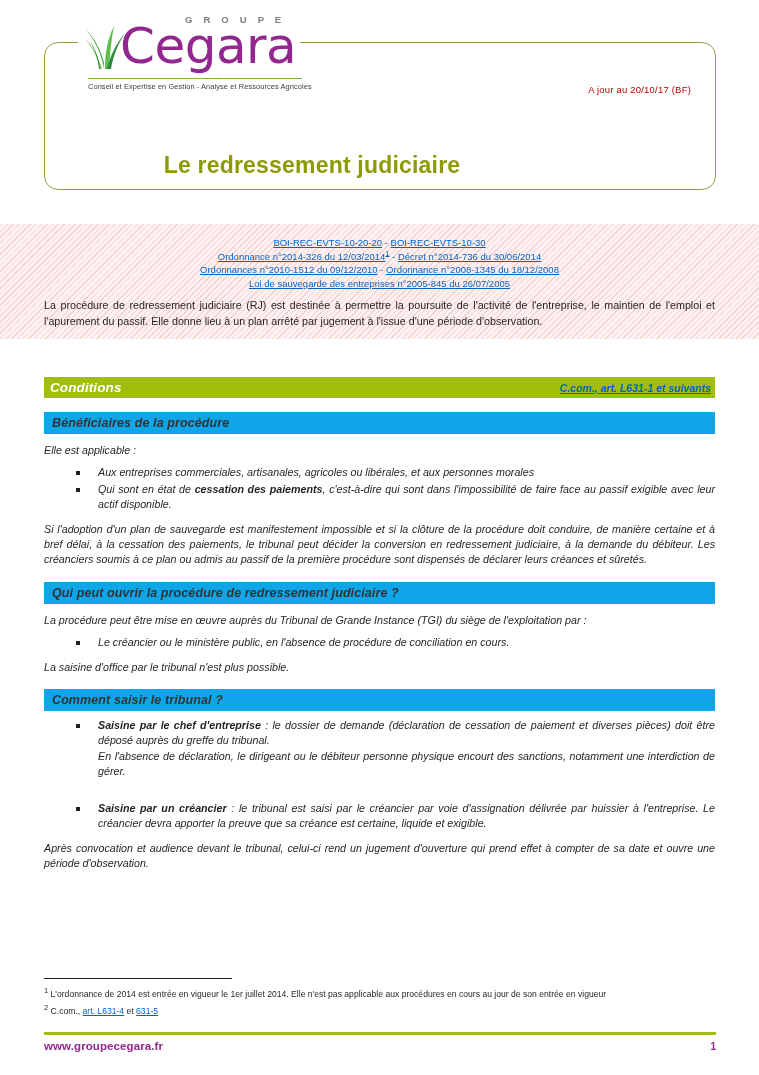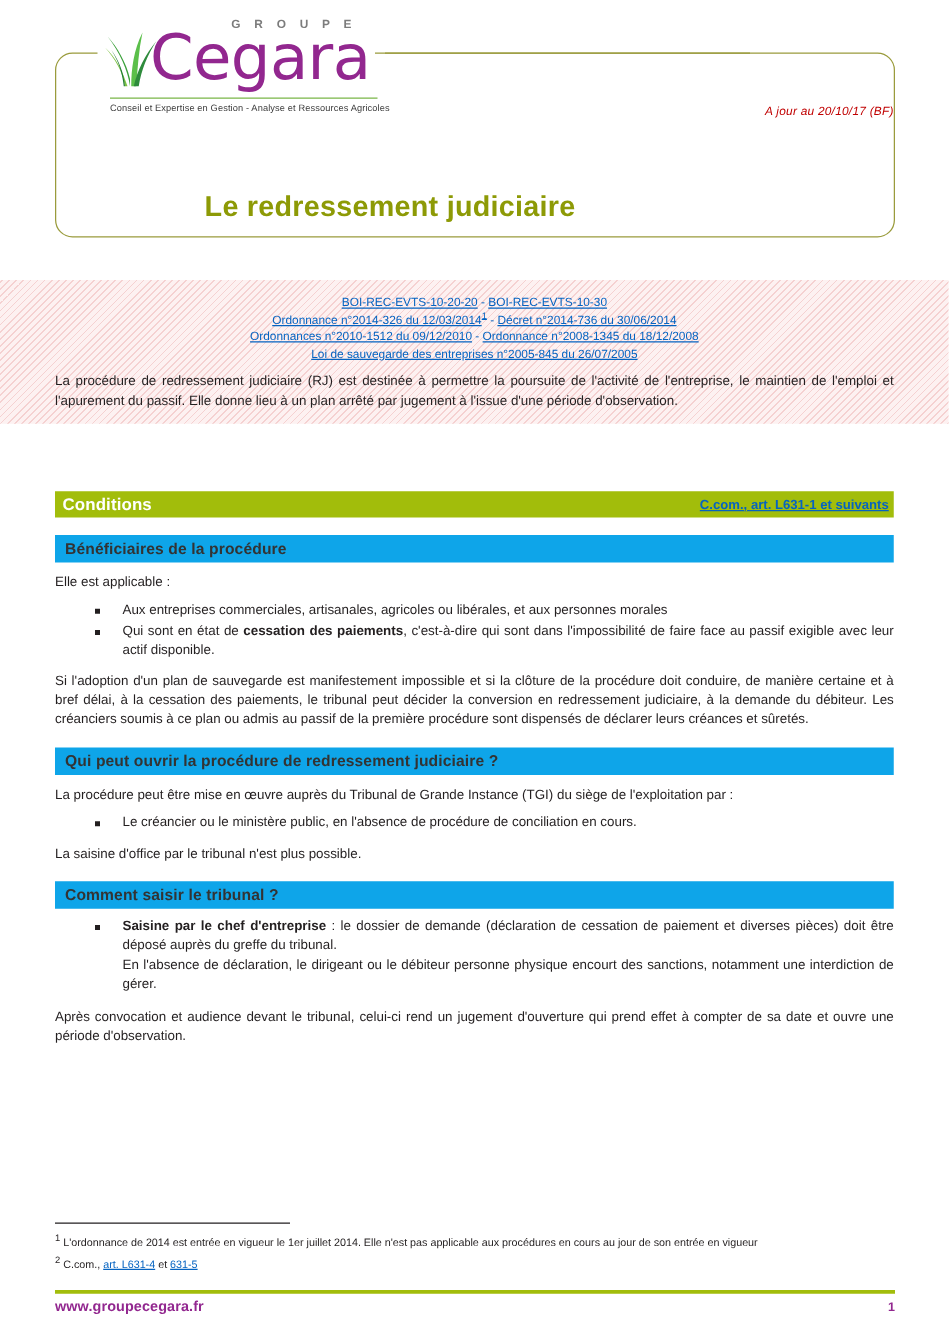--- a/index.html
+++ b/index.html
@@ -107,27 +107,26 @@
     position: absolute;
     right: 60px;
     top: 56px;
     font-size: 21px;
     color: #231f20;
     letter-spacing: 0.2px;
     text-align: right;
   }
   .fiche-sub {
     position: absolute;
-    right: 44px;
+    right: 68px;
     top: 84px;
     font-size: 9.5px;
     color: #c00000;
     text-align: right;
     letter-spacing: 0.2px;
-    font-style: italic;
   }
   .doc-title {
     position: absolute;
     left: 44px;
     top: 152px;
     width: 536px;
     text-align: center;
     font-size: 23px;
     font-weight: bold;
     color: #8d9a06;
@@ -162,21 +161,22 @@
   .refs-intro {
     margin-top: 8px;
     font-size: 10.7px;
     line-height: 15.5px;
     color: #231f20;
     text-align: justify;
   }
 
   
   .content {
-    padding: 16px 44px;
+    padding: 0 44px;
+    font-style: italic;
   }
   .section-bar {
     margin-top: 38px;
     background: #a2bd0b;
     height: 21px;
     display: flex;
     align-items: center;
     justify-content: space-between;
     padding: 0 4px 0 6px;
     box-sizing: border-box;
@@ -229,21 +229,21 @@
   }
   ul.bullets li::before {
     content: "";
     position: absolute;
     left: 2px;
     top: 6px;
     width: 4px;
     height: 4px;
     background: #231f20;
   }
-  ul.bullets li.spaced { margin-bottom: 11px; }
+  ul.bullets li.spaced { margin-bottom: 21px; }
   .b { font-weight: bold; }
   sup { font-size: 7.5px; vertical-align: super; line-height: 0; }
 
   
   .footnotes {
     position: absolute;
     left: 44px;
     top: 978px;
     width: 672px;
   }
@@ -345,20 +345,21 @@
   <div class="sub-head">Qui peut ouvrir la procédure de redressement judiciaire ?</div>
   <p class="body">La procédure peut être mise en œuvre auprès du Tribunal de Grande Instance (TGI) du siège de l'exploitation par :</p>
   <ul class="bullets">
     <li>Le créancier ou le ministère public, en l'absence de procédure de conciliation en cours.</li>
   </ul>
   <p class="body">La saisine d'office par le tribunal n'est plus possible.</p>
 
   <div class="sub-head">Comment saisir le tribunal ?</div>
   <ul class="bullets">
     <li class="spaced"><span class="b">Saisine par le chef d'entreprise</span><span> : le dossier de demande (déclaration de cessation de paiement et diverses pièces) doit être déposé auprès du greffe du tribunal.</span><br><span>En l'absence de déclaration, le dirigeant ou le débiteur personne physique encourt des sanctions, notamment une interdiction de gérer.</span></li>
+    <li><span class="b">Saisine par un créancier</span><span> : le tribunal est saisi par le créancier par voie d'assignation délivrée par huissier à l'entreprise. Le créancier devra apporter la preuve que sa créance est certaine, liquide et exigible.</span></li>
   </ul>
   <p class="body">Après convocation et audience devant le tribunal, celui-ci rend un jugement d'ouverture qui prend effet à compter de sa date et ouvre une période d'observation.</p>
 </div>
 
 <div class="footnotes">
   <div class="fn-rule"></div>
   <div class="fn">
     <sup>1</sup>
     <span>L'ordonnance de 2014 est entrée en vigueur le 1er juillet 2014. Elle n'est pas applicable aux procédures en cours au jour de son entrée en vigueur</span>
   </div>

